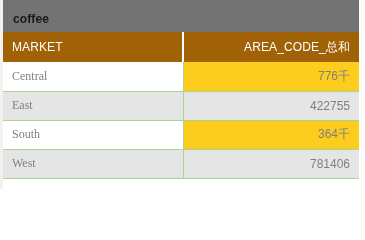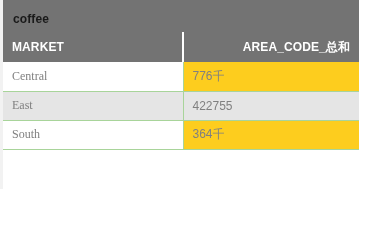--- a/index.html
+++ b/index.html
@@ -45,24 +45,24 @@
     width: 356px;
     border-collapse: collapse;
     table-layout: fixed;
     font-size: 12px;
   }
 
   #data-table col.col-market { width: 180px; }
   #data-table col.col-value  { width: 176px; }
 
   #data-table thead th {
-    background: #737373;
+    background: #a16207;
     color: #ffffff;
     font-size: 12px;
-    font-weight: bold;
+    font-weight: normal;
     height: 30px;
     padding: 0 9px;
     box-sizing: border-box;
     border: none;
     letter-spacing: 0.1px;
   }
   #data-table thead th.th-market { text-align: left; }
   #data-table thead th.th-value  { text-align: right; }
 
   #data-table thead th.th-value {
@@ -79,20 +79,21 @@
     border-bottom: 1px solid #a8d49a;
     vertical-align: middle;
   }
 
   #data-table tbody td.cell-market {
     text-align: left;
     border-right: 1px solid #a8d49a;
     font-family: Liberation Serif, serif;
   }
   #data-table tbody td.cell-value {
+    text-align: right;
   }
 
   tr.row-odd  td { background: #ffffff; }
   tr.row-even td { background: #e5e5e5; }
 
   td.cell-value.hl {
     background: #fdcd1e !important;
     color: #1a1a1a;
   }
 </style>
@@ -122,16 +123,20 @@
           <td class="cell-value hl">776千</td>
         </tr>
         <tr class="row-even">
           <td class="cell-market">East</td>
           <td class="cell-value">422755</td>
         </tr>
         <tr class="row-odd">
           <td class="cell-market">South</td>
           <td class="cell-value hl">364千</td>
         </tr>
+        <tr class="row-even">
+          <td class="cell-market">West</td>
+          <td class="cell-value">781406</td>
+        </tr>
       </tbody>
   </table>
 
 </div>
 
 </body></html>

